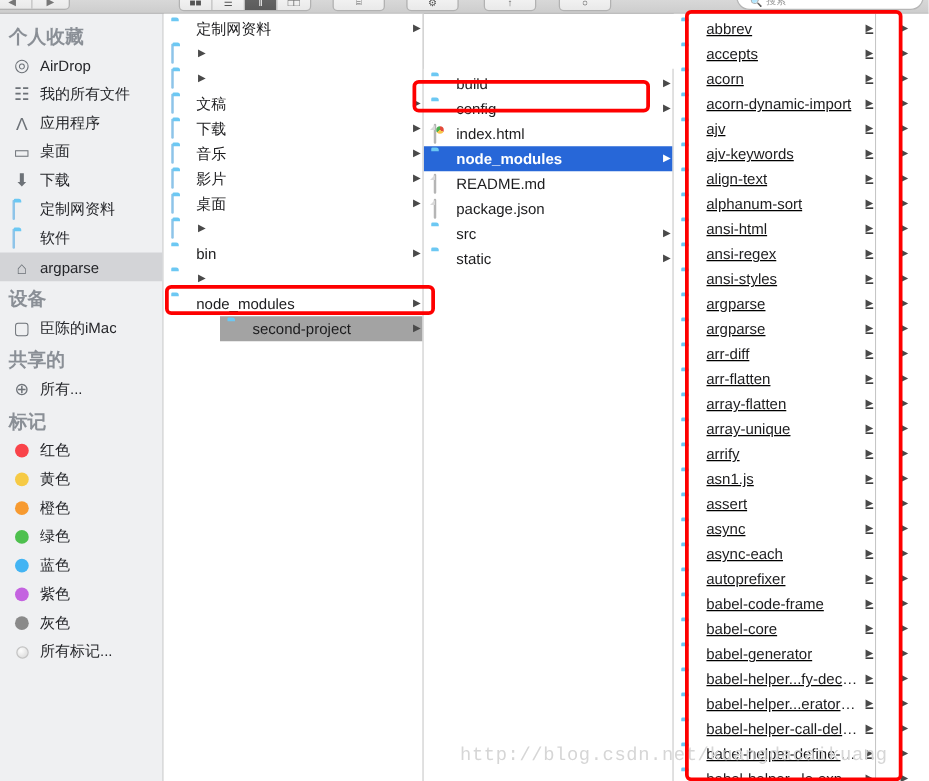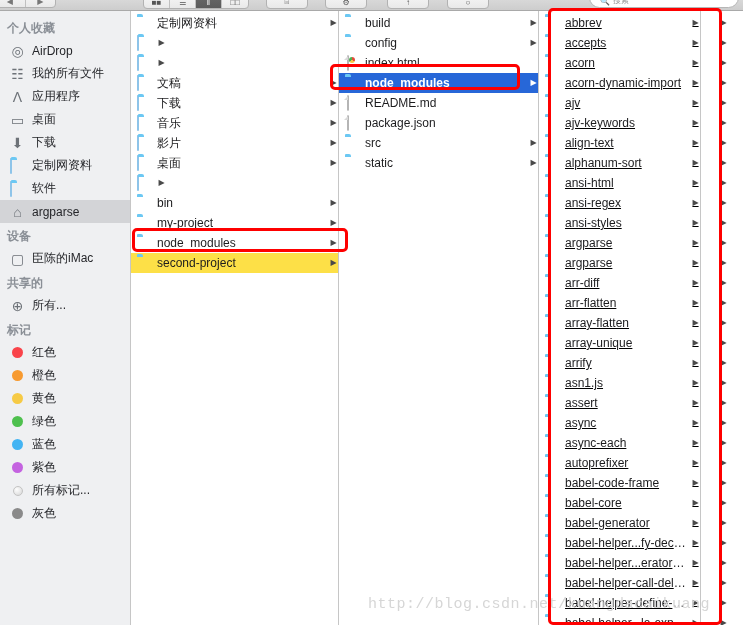--- a/index.html
+++ b/index.html
@@ -58,21 +58,21 @@
 
   
   .sidebar {
     width: 131px; flex: 0 0 131px;
     background: #eff0f2;
     border-right: 1px solid #c6c6c6;
     overflow: hidden;
     padding-top: 4px;
   }
   .sb-header {
-    font-size: 12px; font-weight: bold; color: #8a8f96;
+    font-size: 15px; font-weight: bold; color: #8a8f96;
     padding: 5px 0 2px 7px; letter-spacing: 0px;
   }
   .sb-item {
     height: 23px; display: flex; align-items: center;
     padding-left: 9px; gap: 6px;
     font-size: 12px; color: #25262a;
   }
   .sb-item.selected { background: #d3d4d7; }
   .sb-ico { width: 17px; height: 17px; flex: 0 0 17px; display:flex; align-items:center; justify-content:center; }
   .sb-label { white-space: nowrap; overflow: hidden; text-overflow: ellipsis; }
@@ -82,31 +82,31 @@
   
   .columns { flex: 1 1 auto; display: flex; min-width: 0; background:#fff; }
   .col {
     position: relative;
     border-right: 1px solid #c6c6c6;
     overflow: hidden;
     background: #fff;
     padding-top: 2px;
   }
   .col1 { width: 208px; flex: 0 0 208px; }
-  .col2 { width: 200px; flex: 0 0 200px; }
+  .col2 { width: 200px; flex: 0 0 200px; margin-top: 44px; }
   .col3 { width: 160px; flex: 1 1 auto; text-decoration: underline; }
   .col4 { width: 42px; flex: 0 0 42px; border-right: none; }
 
   .row {
     height: 20px; display: flex; align-items: center;
     padding-left: 6px; gap: 5px;
     font-size: 12px; color: #1c1c1e; white-space: nowrap;
   }
   .row.sel-blue { background: #2767d8; color: #fff; font-weight: bold; }
-  .row.sel-gray { background: #fde047; }
+  .row.sel-gray { background: #a3a3a3; margin-left: 45px; }
   .row .name { overflow: hidden; text-overflow: ellipsis; flex: 1 1 auto; }
   .arrow {
     flex: 0 0 9px; width: 9px; text-align: center;
     font-size: 8px; color: #4a4a4a; line-height: 8px;
   }
   .row.sel-blue .arrow { color: #fff; }
   .arrow.blank { color: transparent; }
 
   
   .ico { width: 15px; height: 14px; flex: 0 0 15px; position: relative; }
@@ -245,59 +245,59 @@
         </div>
         <div class="sb-header">标记</div>
         <div class="sb-item">
           <span class="sb-ico">
             <span class="dot" style="background: rgb(249, 67, 74);"></span>
           </span>
           <span class="sb-label">红色</span>
         </div>
         <div class="sb-item">
           <span class="sb-ico">
+            <span class="dot" style="background: rgb(246, 202, 69);"></span>
+          </span>
+          <span class="sb-label">黄色</span>
+        </div>
+        <div class="sb-item">
+          <span class="sb-ico">
             <span class="dot" style="background: rgb(247, 154, 48);"></span>
           </span>
           <span class="sb-label">橙色</span>
         </div>
         <div class="sb-item">
           <span class="sb-ico">
-            <span class="dot" style="background: rgb(246, 202, 69);"></span>
-          </span>
-          <span class="sb-label">黄色</span>
-        </div>
-        <div class="sb-item">
-          <span class="sb-ico">
             <span class="dot" style="background: rgb(78, 192, 78);"></span>
           </span>
           <span class="sb-label">绿色</span>
         </div>
         <div class="sb-item">
           <span class="sb-ico">
             <span class="dot" style="background: rgb(67, 180, 243);"></span>
           </span>
           <span class="sb-label">蓝色</span>
         </div>
         <div class="sb-item">
           <span class="sb-ico">
             <span class="dot" style="background: rgb(196, 99, 224);"></span>
           </span>
           <span class="sb-label">紫色</span>
         </div>
         <div class="sb-item">
           <span class="sb-ico">
+            <span class="dot" style="background: rgb(138, 138, 138);"></span>
+          </span>
+          <span class="sb-label">灰色</span>
+        </div>
+        <div class="sb-item">
+          <span class="sb-ico">
             <span class="dot hollow"></span>
           </span>
           <span class="sb-label">所有标记...</span>
-        </div>
-        <div class="sb-item">
-          <span class="sb-ico">
-            <span class="dot" style="background: rgb(138, 138, 138);"></span>
-          </span>
-          <span class="sb-label">灰色</span>
         </div>
       </div>
 
     <div class="columns">
       <div class="col col1" id="col-0">
           <div class="row">
             <span class="ico"><span class="folder"></span></span>
             <span class="name">定制网资料</span>
             <span class="arrow">▶</span>
           </div>
@@ -338,21 +338,20 @@
             <span class="ico"><span class="folder tinted"></span></span>
             <span class="arrow">▶</span>
           </div>
           <div class="row">
             <span class="ico"><span class="folder"></span></span>
             <span class="name">bin</span>
             <span class="arrow">▶</span>
           </div>
           <div class="row">
             <span class="ico"><span class="folder"></span></span>
-            <span class="name">my-project</span>
             <span class="arrow">▶</span>
           </div>
           <div class="row">
             <span class="ico"><span class="folder"></span></span>
             <span class="name">node_modules</span>
             <span class="arrow">▶</span>
           </div>
           <div class="row sel-gray">
             <span class="ico"><span class="folder"></span></span>
             <span class="name">second-project</span>

